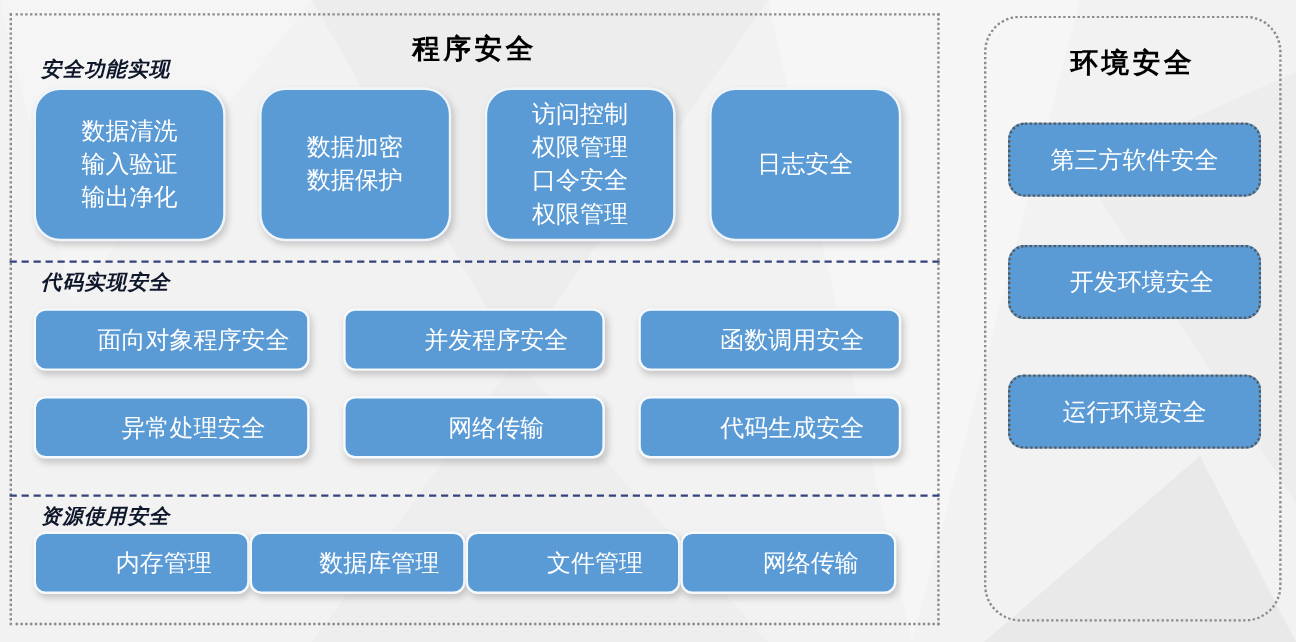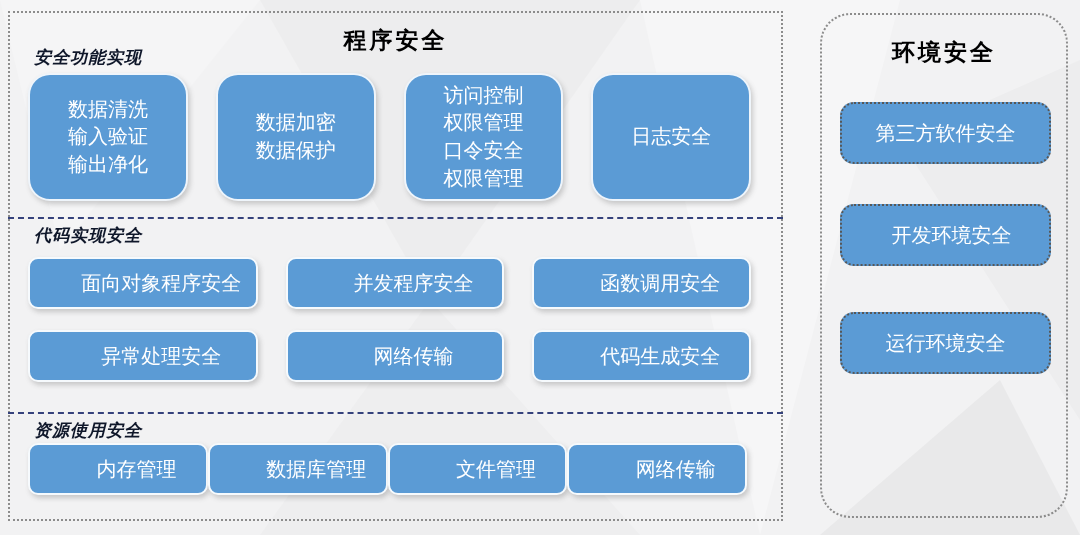--- a/index.html
+++ b/index.html
@@ -64,21 +64,21 @@
   .sec3-row .midnode { flex:1; }
 
   .envnode {
     position:absolute; left:18px; right:15px; height:62px;
     background:#5b9bd5; border:2px dotted #575757; border-radius:14px;
     color:#fff; display:flex; justify-content:center; align-items:center;
     font-size:20px; box-sizing:border-box;
   }
   .env1 { top:87px; }
   .env2 { top:189px;padding-left:12px; }
-  .env3 { top:297px; }
+  .env3 { top:297px;border-radius:13px; }
 </style>
 </head>
 <body>
 
 <div class="canvas">
 
   <svg class="bg-svg" viewBox="0 0 1080 535" xmlns="http://www.w3.org/2000/svg">
     <rect x="0" y="0" width="1080" height="535" fill="#f2f2f3"></rect>
     <polygon points="0,0 260,0 60,250" fill="#f5f5f6"></polygon>
     <polygon points="260,0 640,0 430,300" fill="#ededee"></polygon>

